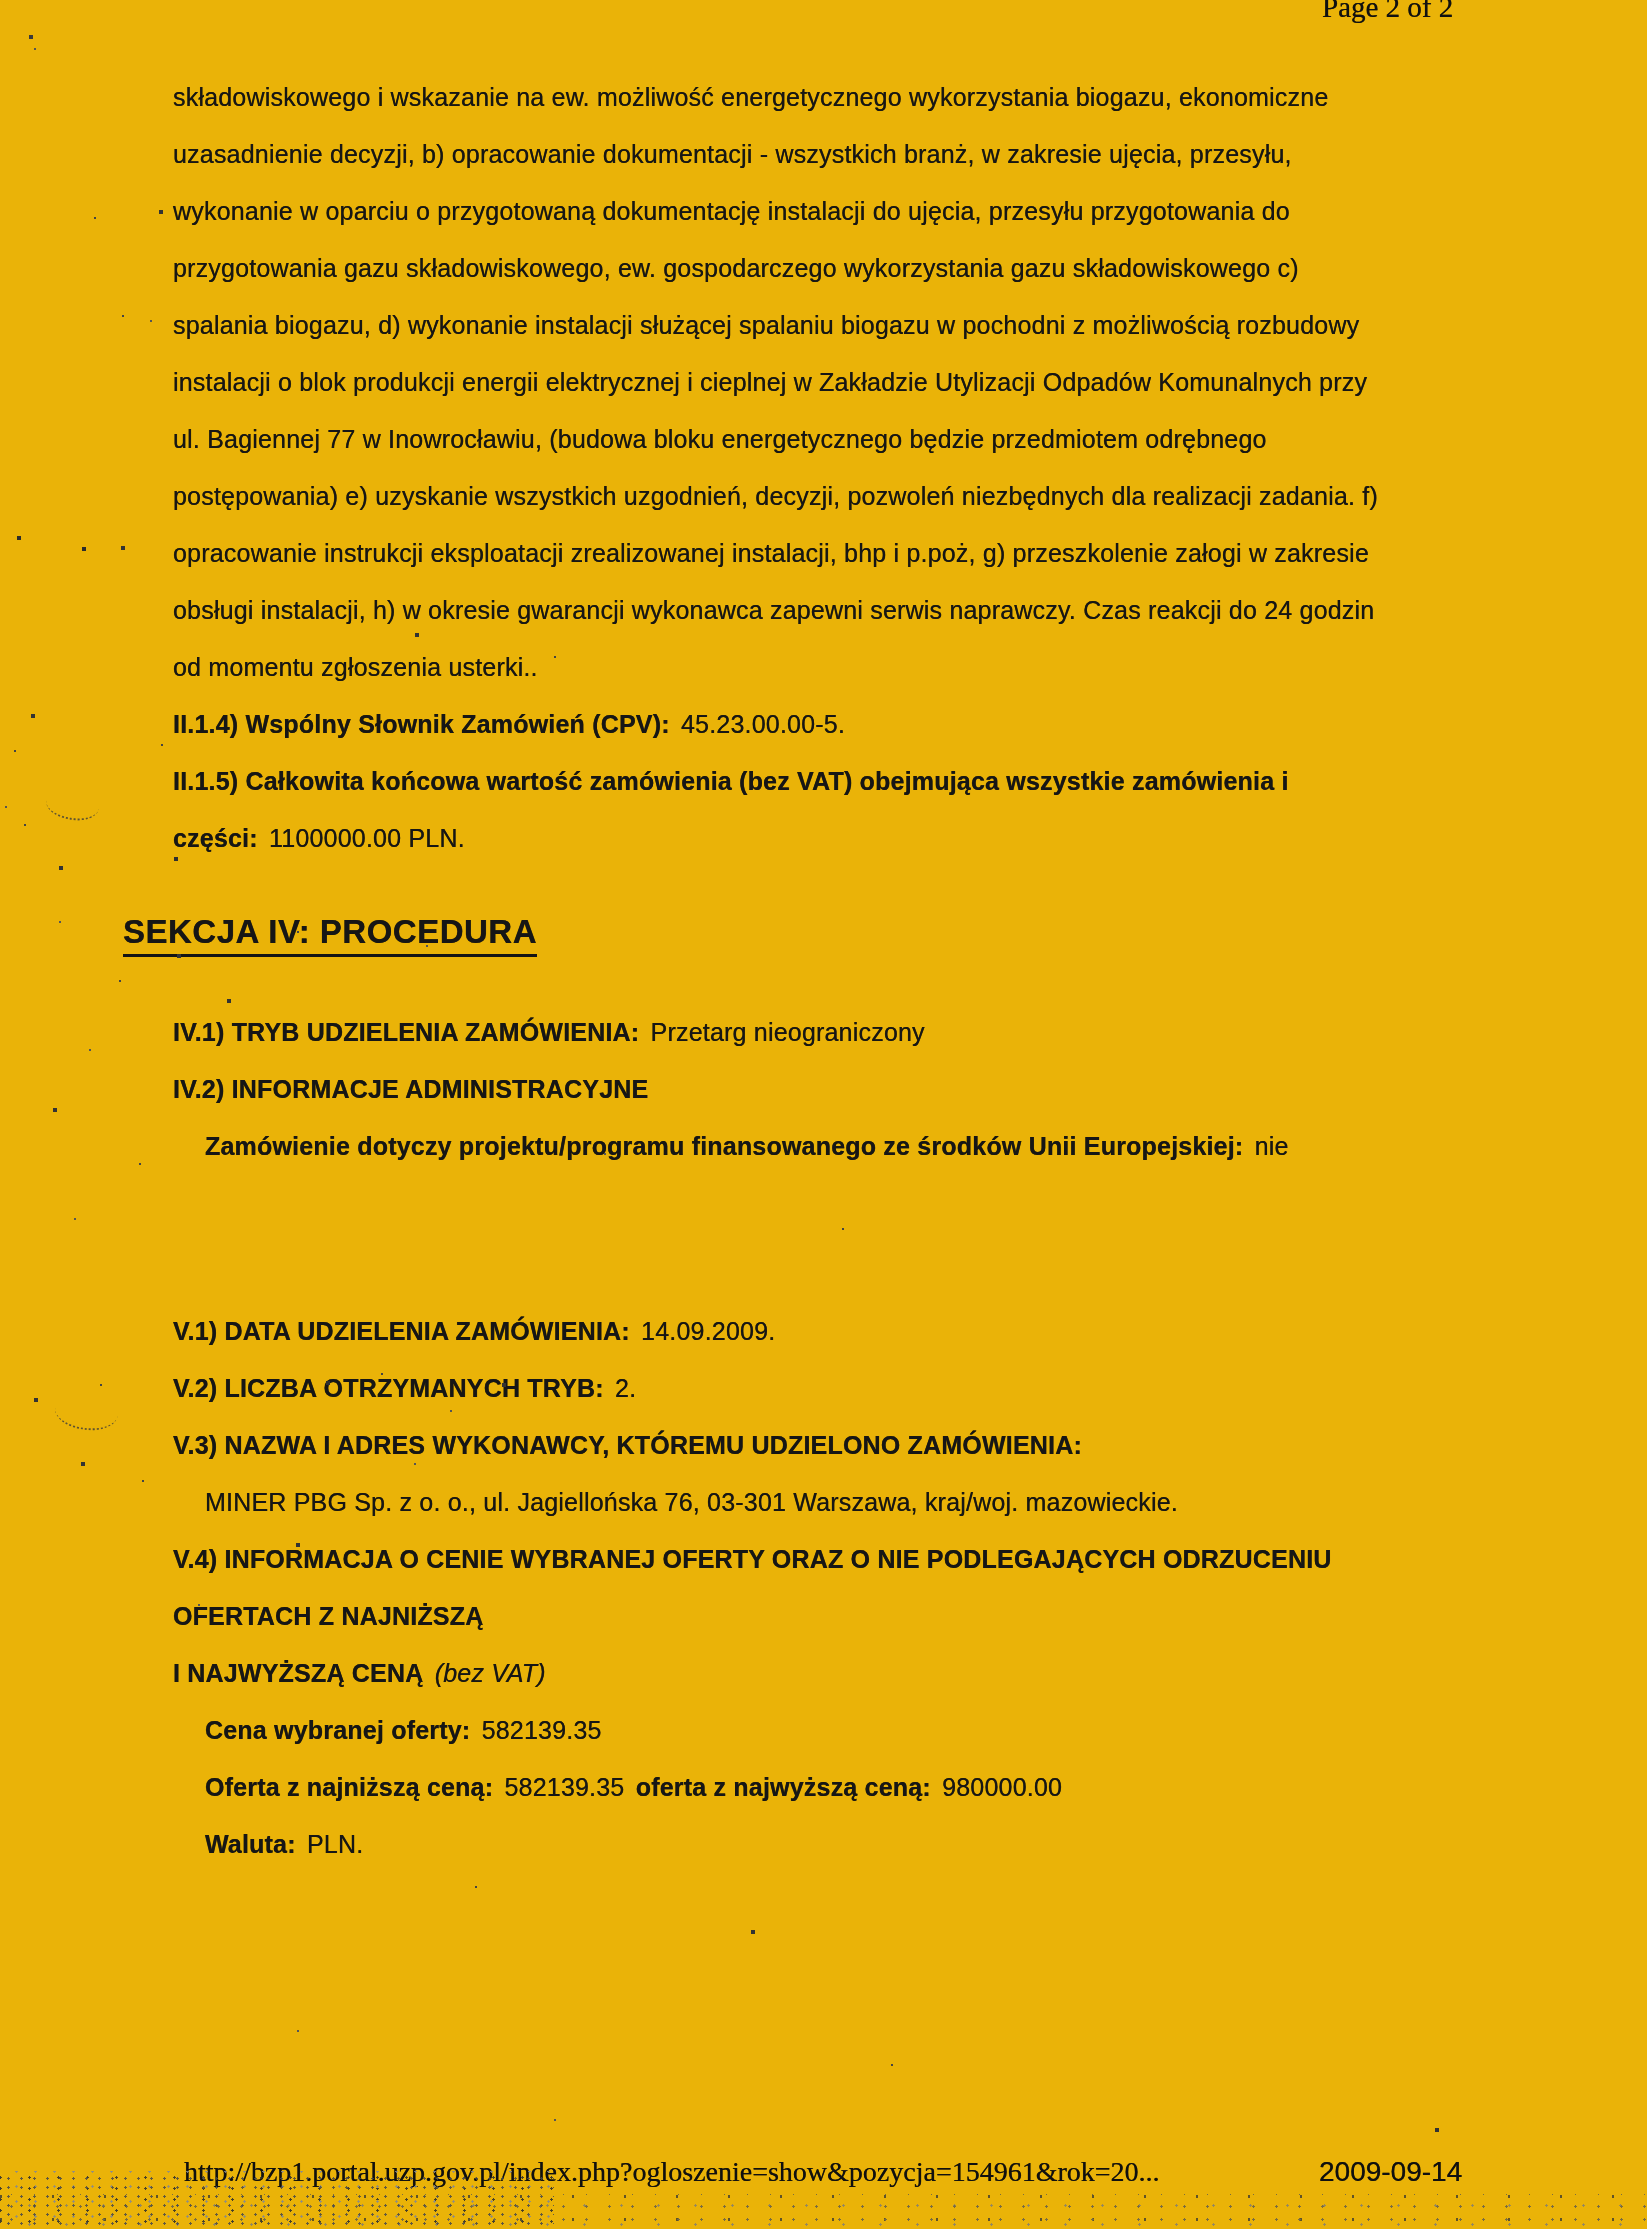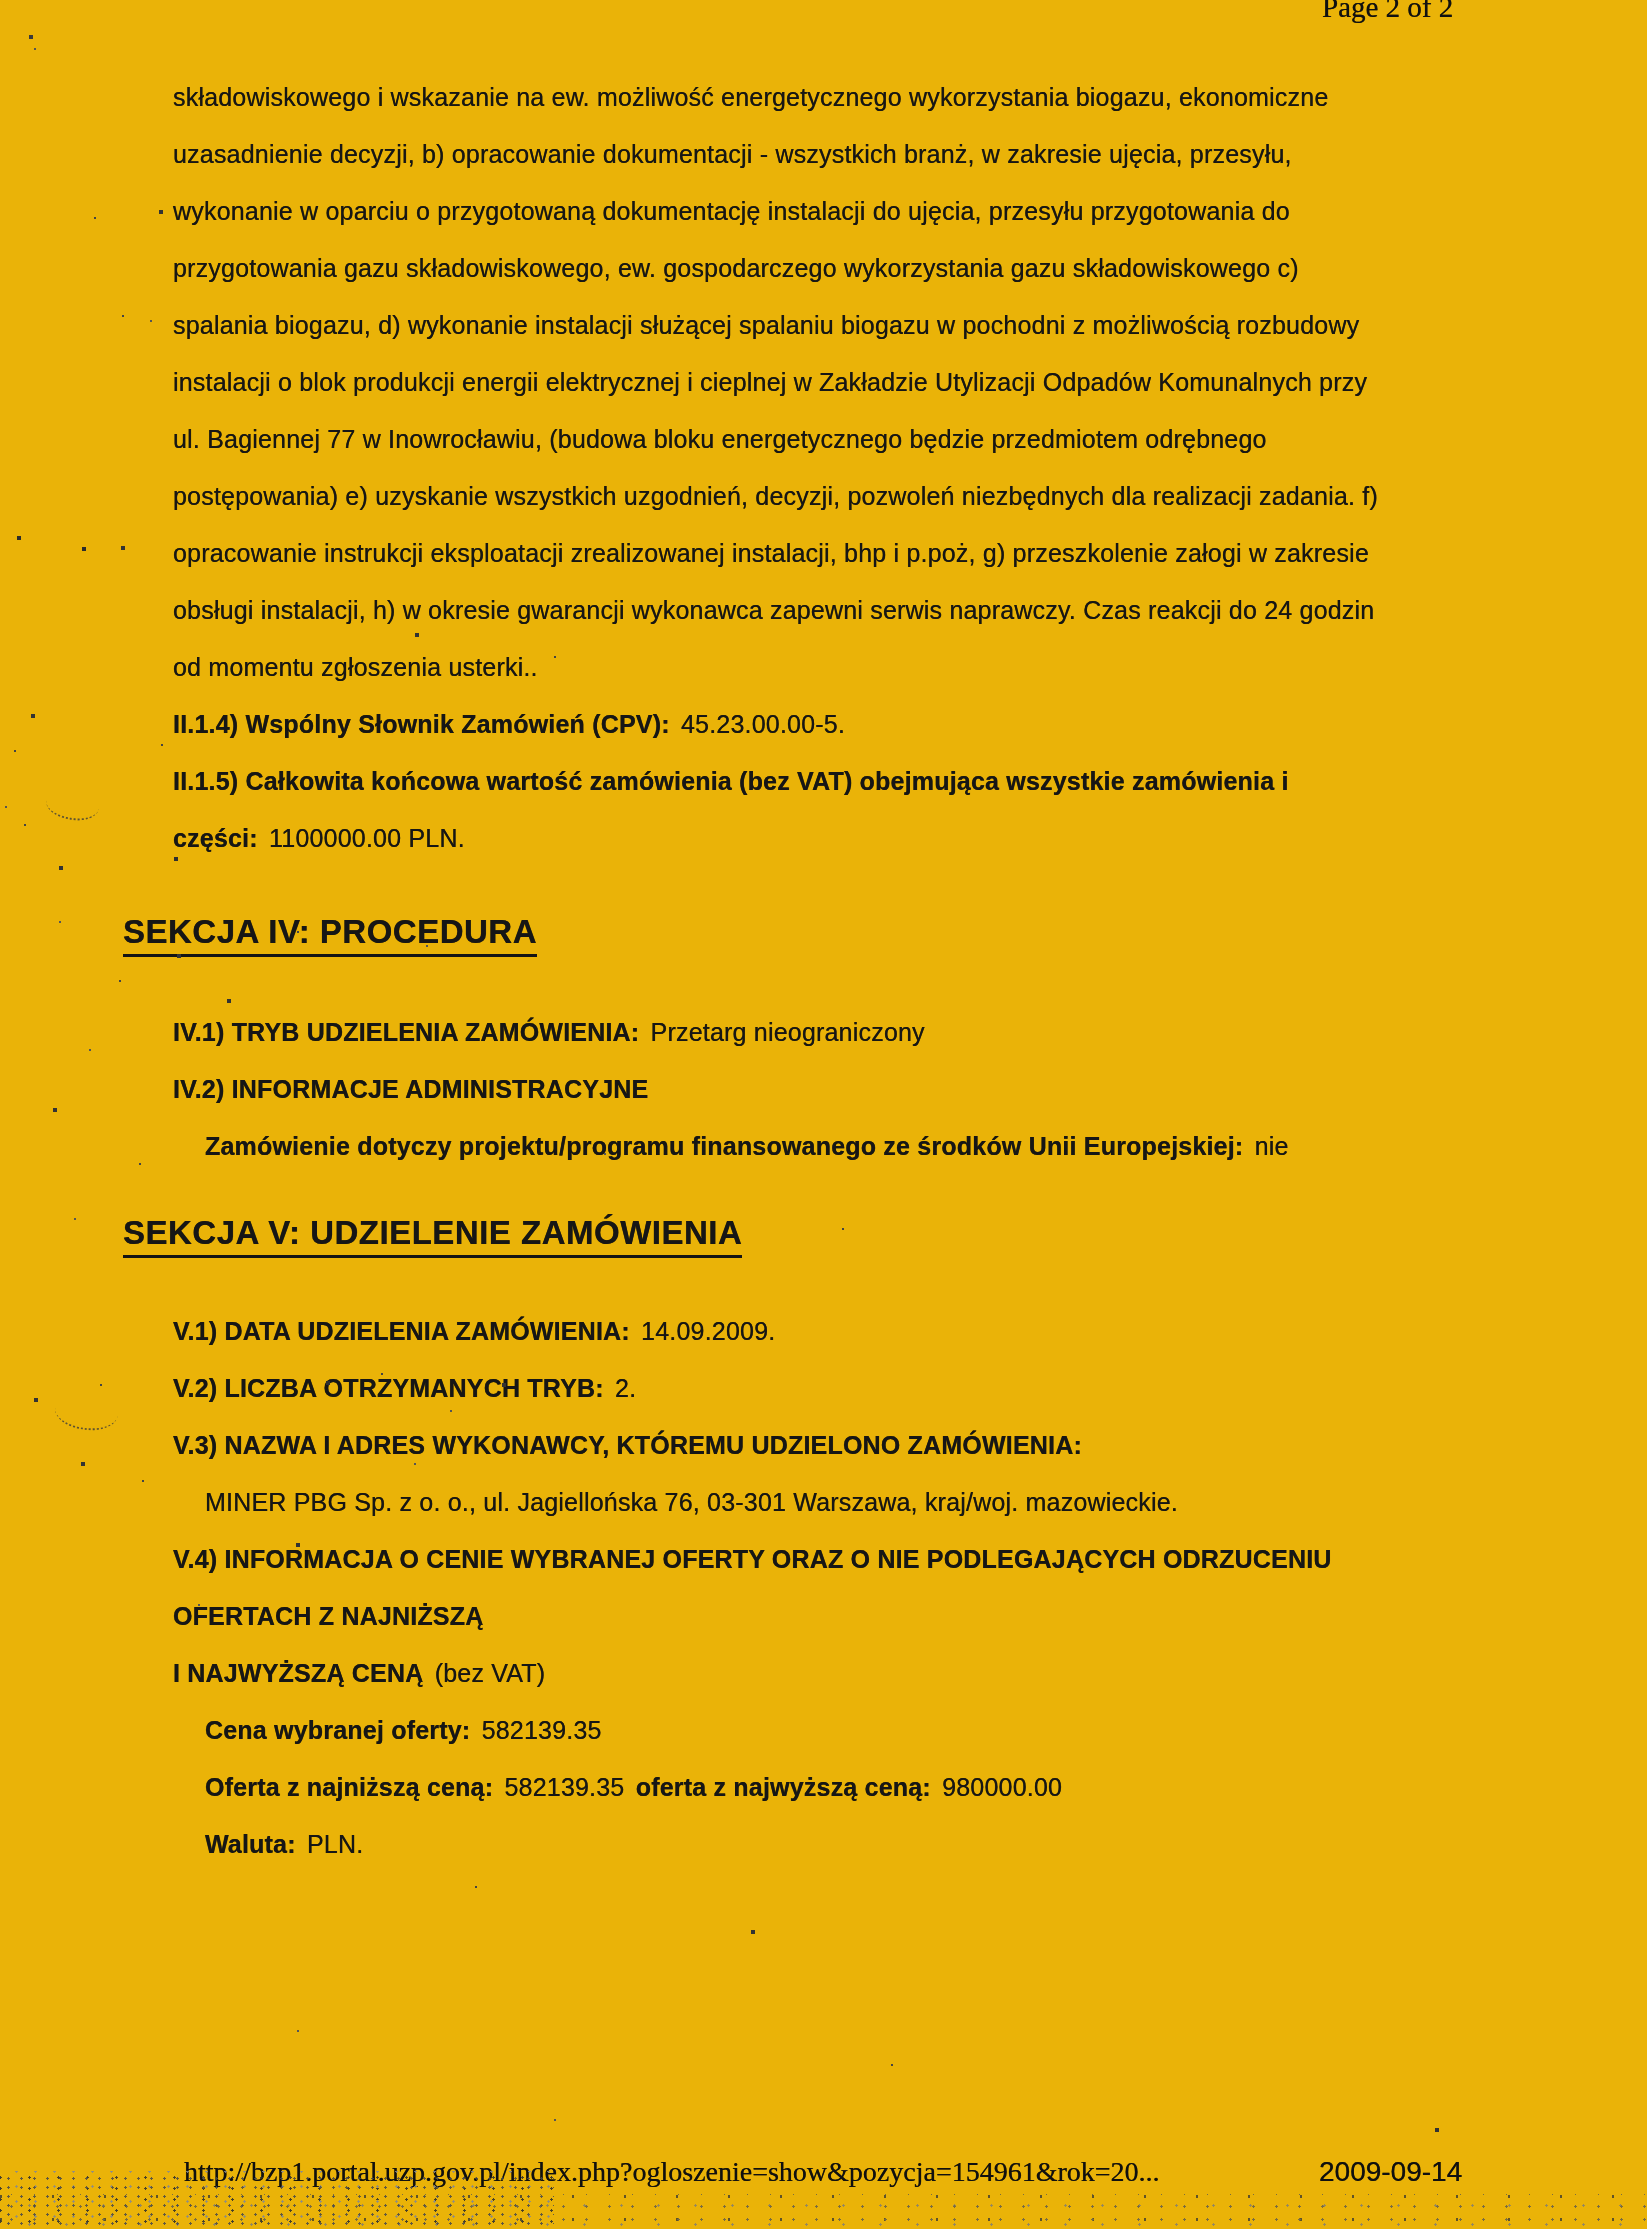--- a/index.html
+++ b/index.html
@@ -22,21 +22,21 @@
   }
 
   .bodyblock{
     position:absolute; left:173px; top:69px;
     font-size:25px; letter-spacing:0.2px;
   }
   .ln{ white-space:nowrap; height:57px; line-height:57px; }
   .ln > span + span{ margin-left:.45em; }
   .b{ font-weight:700; }
   .v{ font-weight:400; }
-  .it{ }
+  .it{ font-style:italic; }
 
   .sec-heading{
     position:absolute; left:123px;
     font-size:33px; font-weight:700; letter-spacing:0.5px;
     white-space:nowrap;
   }
   .sec-heading .u{
     display:inline-block; border-bottom:3px solid #141414; padding-bottom:3px;
   }
   #sec-iv-heading{ top:913px; }
@@ -145,23 +145,20 @@
       <span class="b">IV.1) TRYB UDZIELENIA ZAMÓWIENIA:</span><span class="v">Przetarg nieograniczony</span>
     </div>
     <div class="ln">
       <span class="b">IV.2) INFORMACJE ADMINISTRACYJNE</span>
     </div>
     <div class="ln ind">
       <span class="b">Zamówienie dotyczy projektu/programu finansowanego ze środków Unii Europejskiej:</span><span class="v">nie</span>
     </div>
   </div>
 
-  <div class="sec-heading ink" id="sec-v-heading">
-    <span class="u">SEKCJA V: UDZIELENIE ZAMÓWIENIA</span>
-  </div>
 
   <div class="itemsblock ink" id="v-items">
     <div class="ln">
       <span class="b">V.1) DATA UDZIELENIA ZAMÓWIENIA:</span><span class="v">14.09.2009.</span>
     </div>
     <div class="ln">
       <span class="b">V.2) LICZBA OTRZYMANYCH TRYB:</span><span class="v">2.</span>
     </div>
     <div class="ln">
       <span class="b">V.3) NAZWA I ADRES WYKONAWCY, KTÓREMU UDZIELONO ZAMÓWIENIA:</span>

